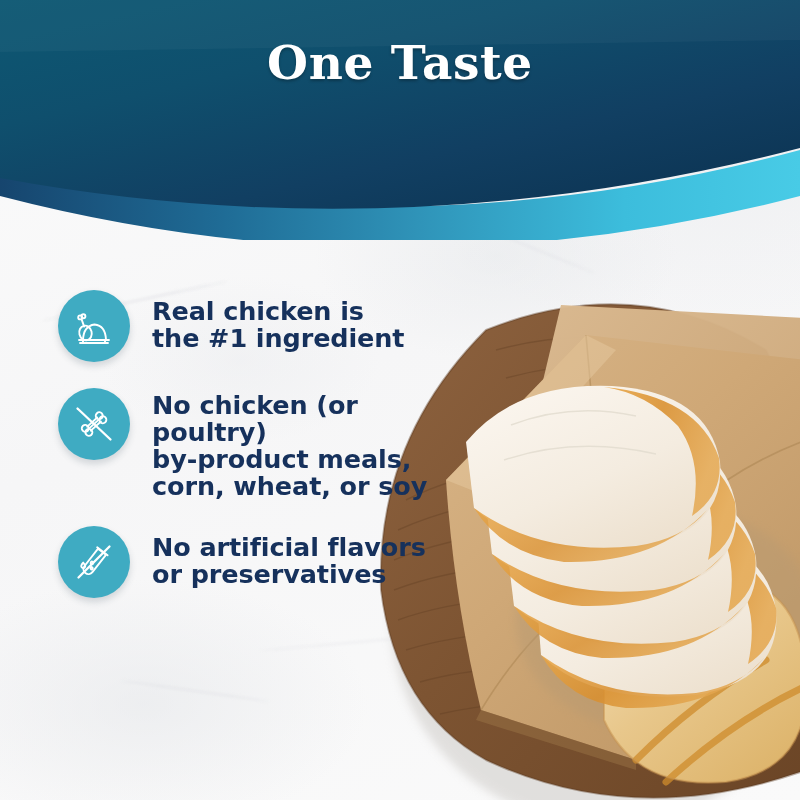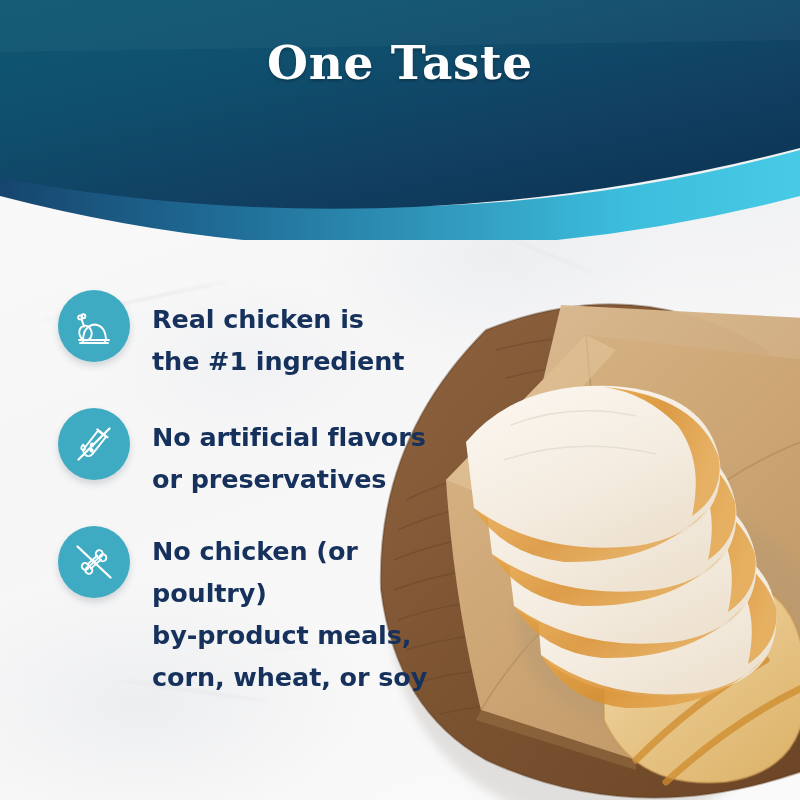--- a/index.html
+++ b/index.html
@@ -112,21 +112,21 @@
     margin-top: 2px;
   }
   .badge svg { display: block; }
 
   .benefit-text {
     margin-left: 22px;
     color: #16315c;
     font-family: "DejaVu Sans", "Liberation Sans", sans-serif;
     font-weight: bold;
     font-size: 25.5px;
-    line-height: 42px;
+    line-height: 27px;
     letter-spacing: -0.1px;
     padding-top: 6px;
     white-space: pre-line;
   }
   .b1 .benefit-text { padding-top: 10px; }
   .b3 .benefit-text { padding-top: 10px; }
 </style>
 </head>
 <body>
 
@@ -292,42 +292,20 @@
 
             <circle cx="10.2" cy="15.4" r="2"></circle>
             <circle cx="13.4" cy="14.2" r="2"></circle>
           </svg>
         </span>
       </div>
       <div class="benefit-text">Real chicken is
 the #1 ingredient</div>
     </div>
 
-    <div class="benefit b3">
-      <div class="badge">
-        <span>
-          <svg width="48" height="48" viewBox="0 0 48 48" fill="none" stroke="#ffffff" stroke-width="1.9" stroke-linecap="round" stroke-linejoin="round" xmlns="http://www.w3.org/2000/svg">
-
-            <g transform="rotate(38 24 24)">
-              <path d="M19 11 H29 V33 A5 5 0 0 1 19 33 Z"></path>
-              <path d="M17.4 10.4 H30.6"></path>
-              <circle cx="23" cy="26" r="1.3"></circle>
-              <circle cx="26" cy="30.4" r="1.1"></circle>
-            </g>
-
-            <path d="M13.2 24.6 C11.2 26.8 10.6 28.2 11.8 29.4 C13 30.6 14.8 30.1 15.2 28.5 C15.5 27.2 14.6 26 13.2 24.6 Z"></path>
-
-            <path d="M8.5 39.5 L39.5 8.5" stroke-width="2.3"></path>
-          </svg>
-        </span>
-      </div>
-      <div class="benefit-text">No artificial flavors
-or preservatives</div>
-    </div>
-
     <div class="benefit b2">
       <div class="badge">
         <span>
           <svg width="48" height="48" viewBox="0 0 48 48" fill="none" stroke="#ffffff" stroke-width="1.9" stroke-linecap="round" stroke-linejoin="round" xmlns="http://www.w3.org/2000/svg">
 
             <g transform="rotate(-42 24 24)">
               <path d="M17.5 24 H30.5"></path>
               <circle cx="14.6" cy="21.4" r="3.5"></circle>
               <circle cx="14.6" cy="26.8" r="3.5"></circle>
               <circle cx="33.4" cy="21.4" r="3.5"></circle>
@@ -338,14 +316,36 @@
 
             <path d="M7.5 8.5 L40.5 39.5" stroke-width="2.3"></path>
           </svg>
         </span>
       </div>
       <div class="benefit-text">No chicken (or poultry)
 by-product meals,
 corn, wheat, or soy</div>
     </div>
 
+    <div class="benefit b3">
+      <div class="badge">
+        <span>
+          <svg width="48" height="48" viewBox="0 0 48 48" fill="none" stroke="#ffffff" stroke-width="1.9" stroke-linecap="round" stroke-linejoin="round" xmlns="http://www.w3.org/2000/svg">
+
+            <g transform="rotate(38 24 24)">
+              <path d="M19 11 H29 V33 A5 5 0 0 1 19 33 Z"></path>
+              <path d="M17.4 10.4 H30.6"></path>
+              <circle cx="23" cy="26" r="1.3"></circle>
+              <circle cx="26" cy="30.4" r="1.1"></circle>
+            </g>
+
+            <path d="M13.2 24.6 C11.2 26.8 10.6 28.2 11.8 29.4 C13 30.6 14.8 30.1 15.2 28.5 C15.5 27.2 14.6 26 13.2 24.6 Z"></path>
+
+            <path d="M8.5 39.5 L39.5 8.5" stroke-width="2.3"></path>
+          </svg>
+        </span>
+      </div>
+      <div class="benefit-text">No artificial flavors
+or preservatives</div>
+    </div>
+
   </div>
 </div>
 
 </body></html>

